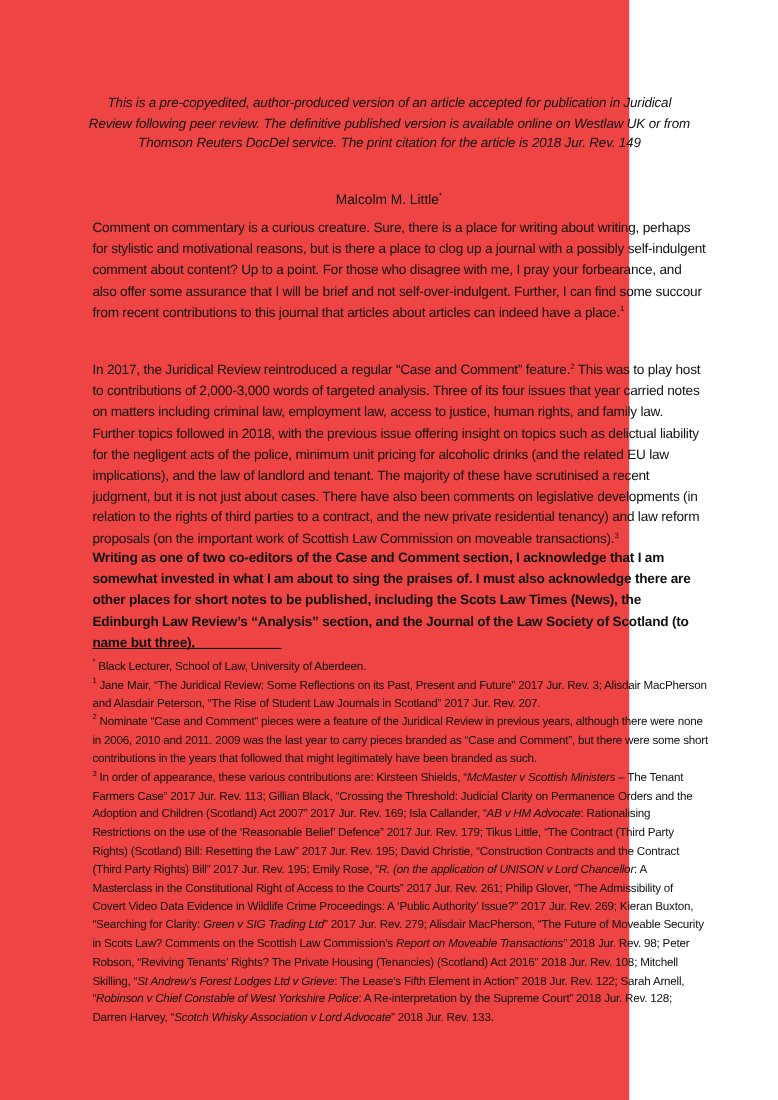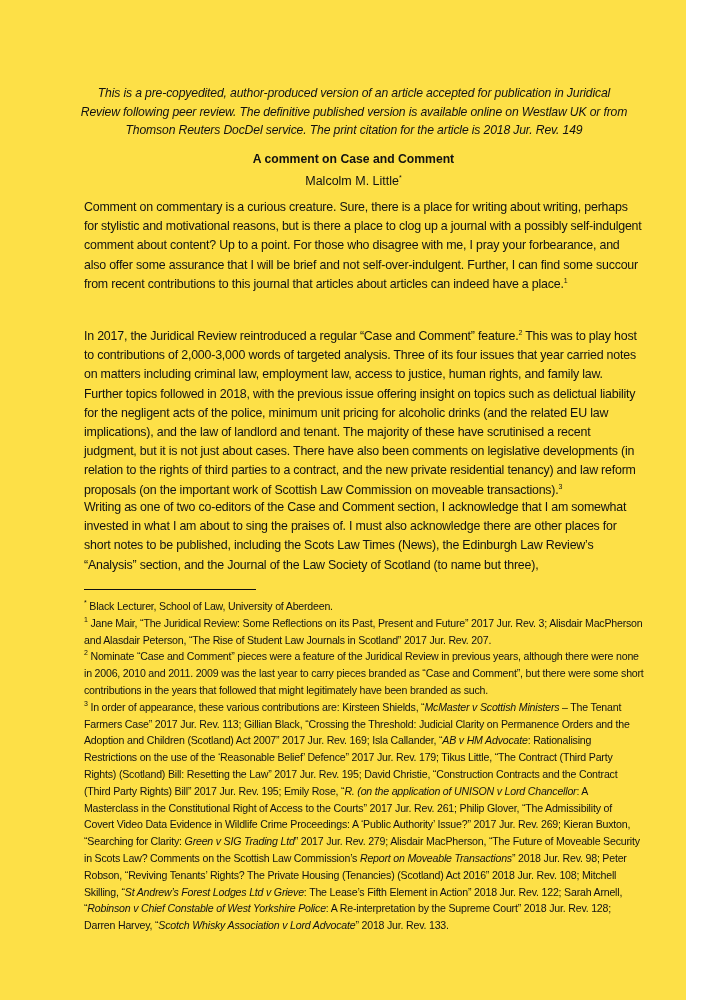--- a/index.html
+++ b/index.html
@@ -1,17 +1,17 @@
 <!DOCTYPE html>
 <html><head>
 <meta charset="utf-8">
 <style>
   html, body { margin: 0; padding: 0; background: #ffffff; }
   body { width: 707px; height: 1000px; position: relative; overflow: hidden; color: #111; }
-  .page { position: absolute; left: 0; top: 0; width: 686px; height: 1000px; background: #fde047; }
+  .page { position: absolute; left: 0; top: 0; width: 572px; height: 1000px; background: #ef4444; }
   .notice {
     position: absolute; left: 80px; top: 84px; width: 548px;
     font-family: "Liberation Sans", sans-serif; font-style: italic;
     font-size: 12.2px; line-height: 18.5px; text-align: center; letter-spacing: -0.15px;
   }
   .title {
     position: absolute; left: 0; top: 152px; width: 707px; text-align: center;
     font-family: "Liberation Sans", sans-serif; font-weight: bold; font-size: 12.2px;
   }
   .author {
@@ -21,38 +21,37 @@
   .author sup { font-size: 7px; vertical-align: 5px; }
   .body {
     position: absolute; left: 84px; width: 560px;
     font-family: "Liberation Sans", sans-serif; font-size: 12.4px; line-height: 19.2px;
     letter-spacing: -0.2px;
   }
   .body p { margin: 0; }
   .body sup, .fn sup { font-size: 7px; vertical-align: 5px; line-height: 0; }
   #p1 { top: 198px; }
   #p2 { top: 327px; }
-  #p3 { top: 498px; }
+  #p3 { top: 498px; font-weight: bold; }
   .fn-rule { position: absolute; left: 84px; top: 589px; width: 172px; border-top: 1px solid #111; }
   .fns {
     position: absolute; left: 84px; top: 598px; width: 560px;
     font-family: "Liberation Sans", sans-serif; font-size: 10.6px; line-height: 16.8px;
     letter-spacing: -0.2px;
   }
   .fn { margin: 0; }
   .fn i { }
 </style>
 </head>
 <body>
 
 <div class="page">
 
   <div class="notice">This is a pre-copyedited, author-produced version of an article accepted for publication in Juridical Review following peer review. The definitive published version is available online on Westlaw UK or from Thomson Reuters DocDel service. The print citation for the article is 2018 Jur. Rev. 149</div>
 
-  <div class="title">A comment on Case and Comment</div>
 
   <div class="author">
     <span>Malcolm M. Little</span><sup>*</sup>
   </div>
 
   <div class="body" id="p1">
     <p><span>Comment on commentary is a curious creature. Sure, there is a place for writing about writing, perhaps for stylistic and motivational reasons, but is there a place to clog up a journal with a possibly self-indulgent comment about content? Up to a point. For those who disagree with me, I pray your forbearance, and also offer some assurance that I will be brief and not self-over-indulgent. Further, I can find some succour from recent contributions to this journal that articles about articles can indeed have a place.</span><sup>1</sup></p>
   </div>
 
   <div class="body" id="p2">

